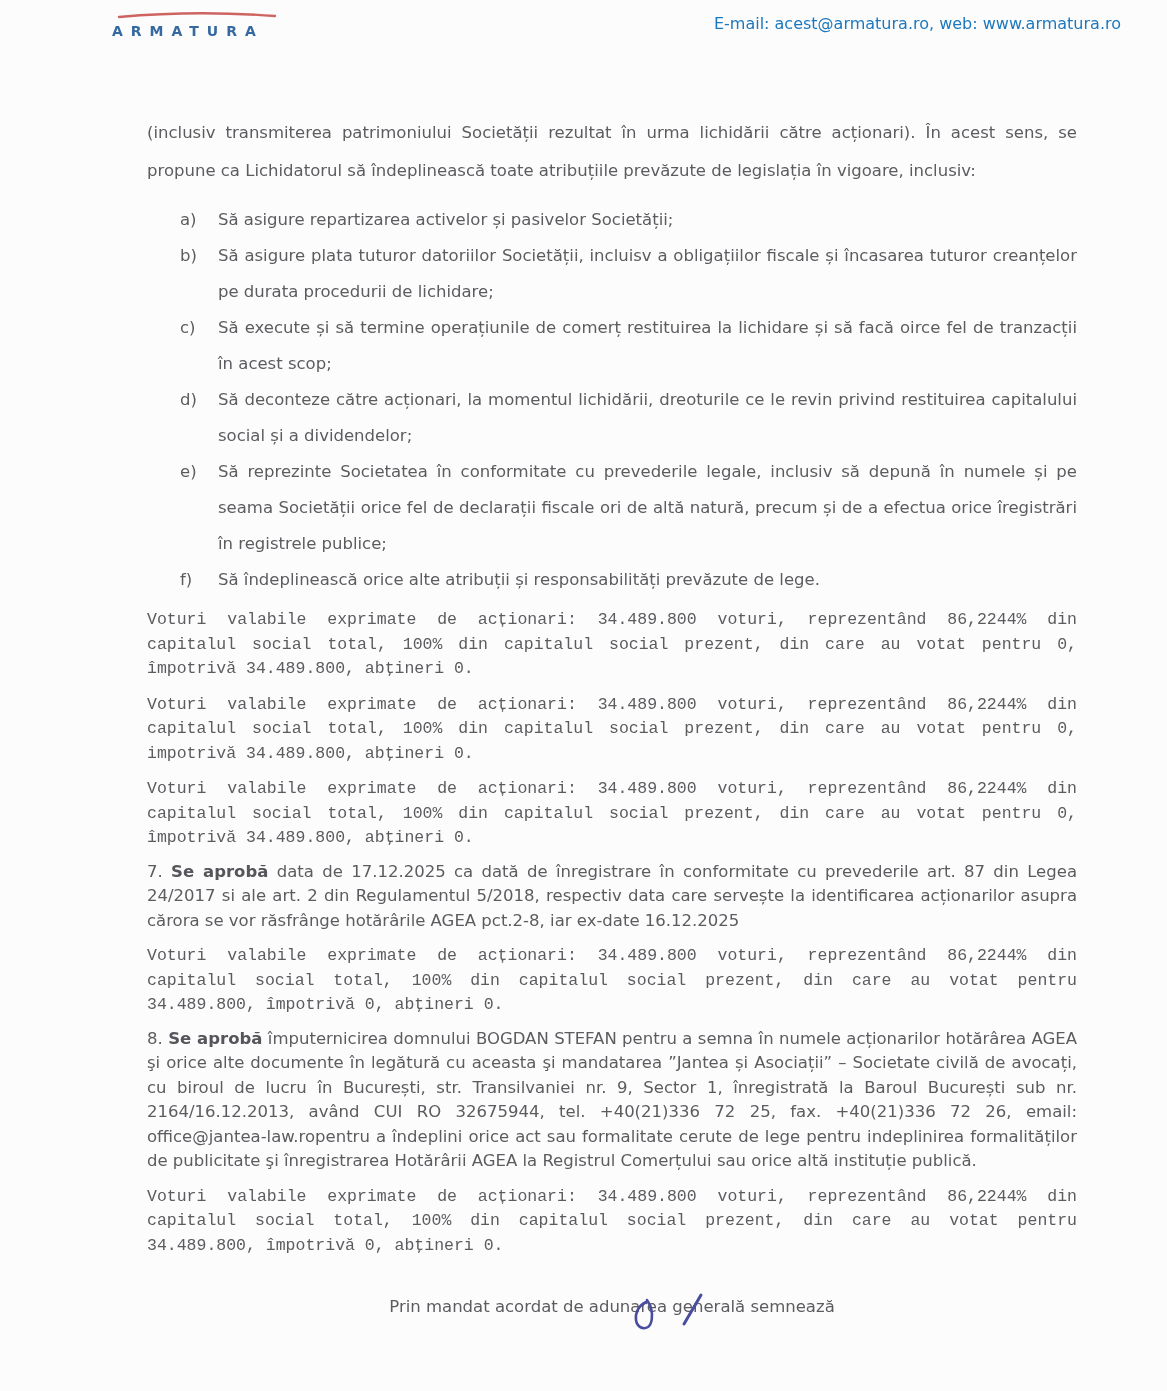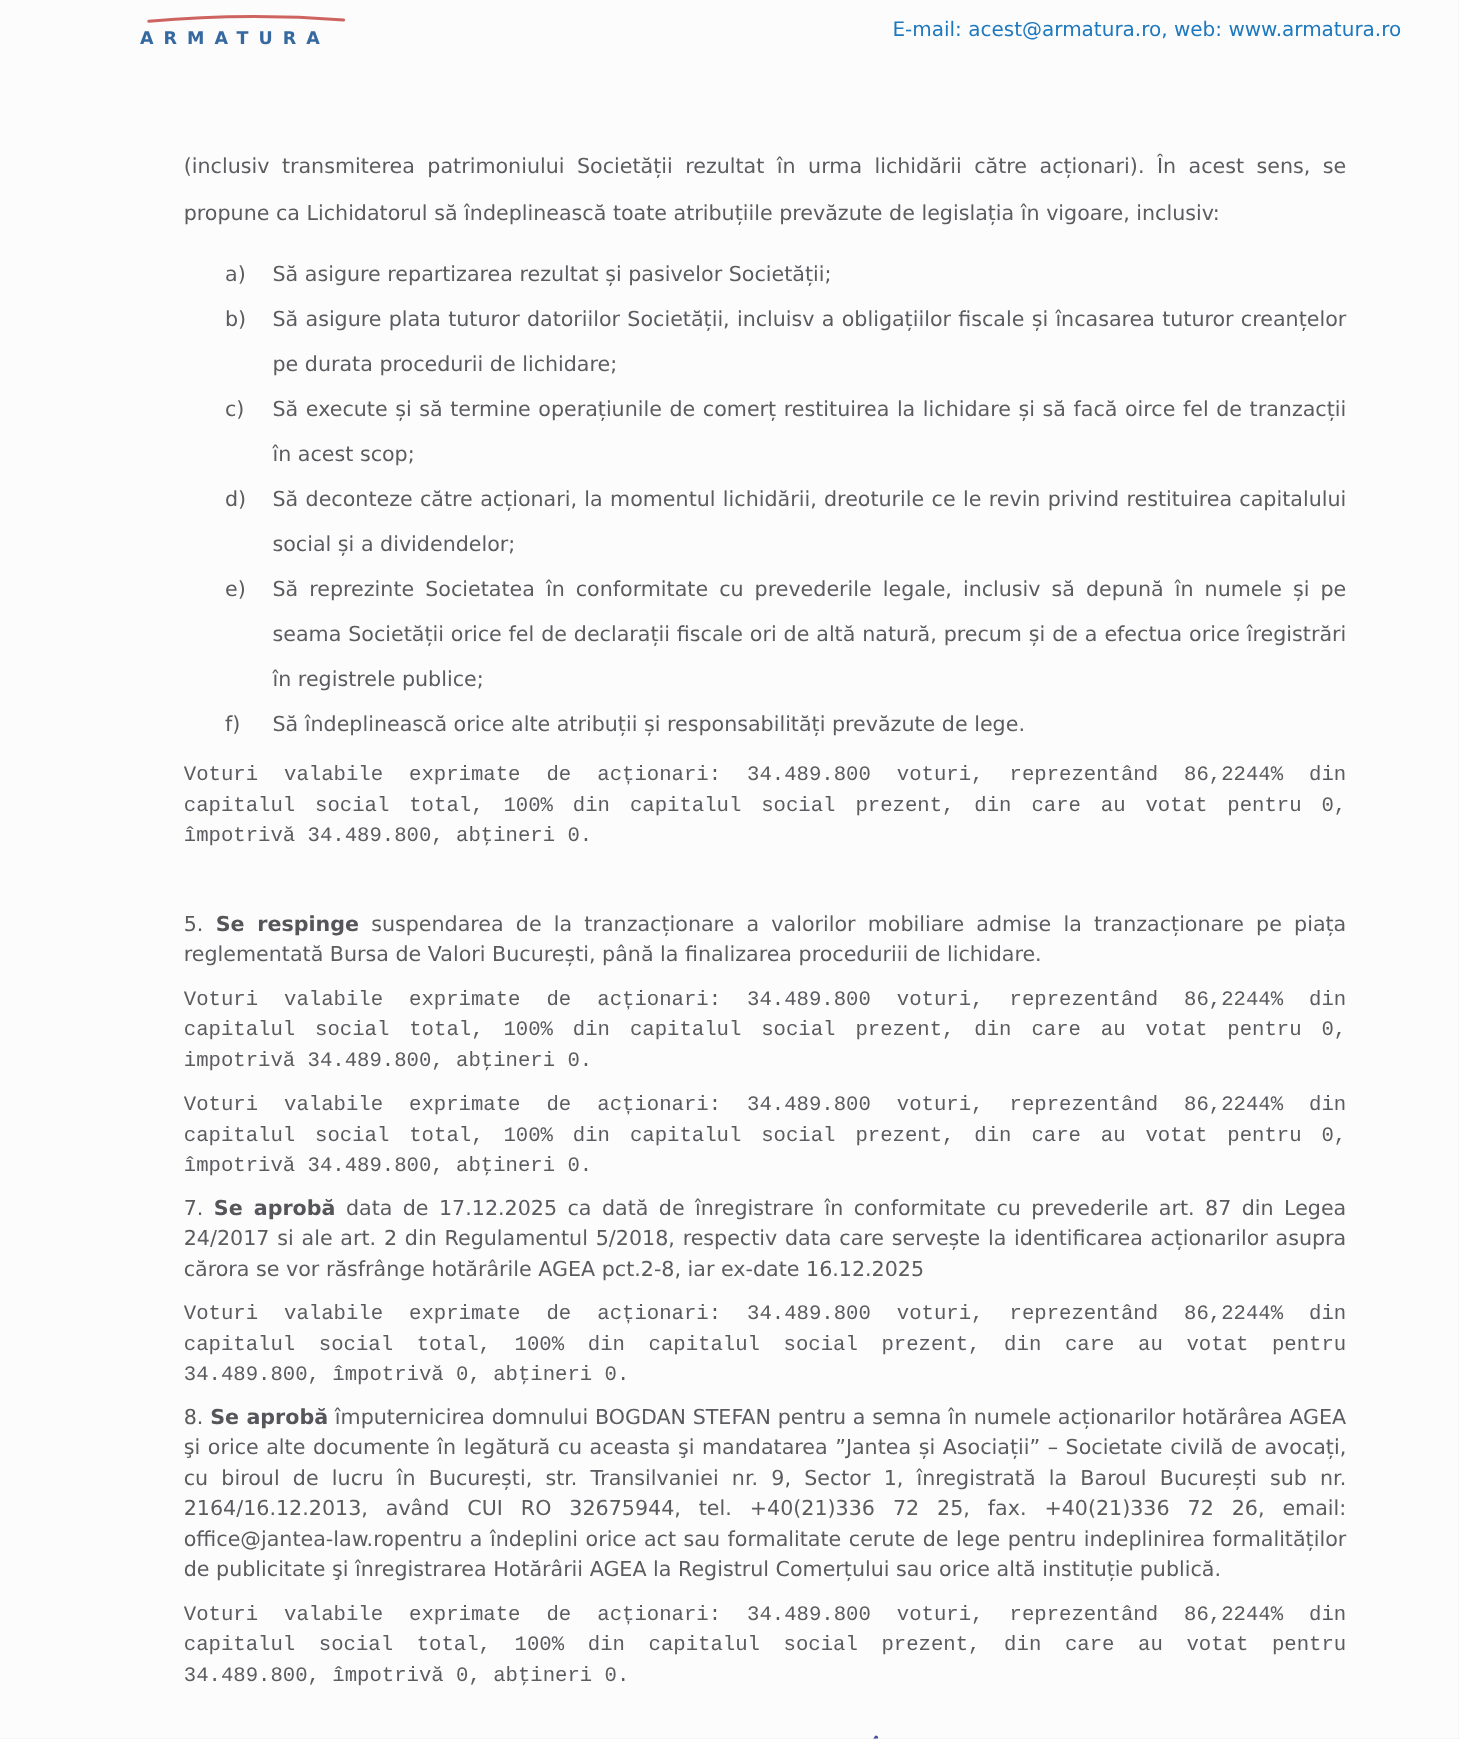--- a/index.html
+++ b/index.html
@@ -62,21 +62,21 @@
     <div class="contact">E-mail: acest@armatura.ro, web: www.armatura.ro</div>
   </div>
 
   <div class="content">
 
     <p class="intro">(inclusiv transmiterea patrimoniului Societății rezultat în urma lichidării către acționari). În acest sens, se propune ca Lichidatorul să îndeplinească toate atribuțiile prevăzute de legislația în vigoare, inclusiv:</p>
 
     <div class="list">
       <div class="li">
         <span class="lt">a)</span>
-        <span class="lx">Să asigure repartizarea rezultat și pasivelor Societății;</span>
+        <span class="lx">Să asigure repartizarea activelor și pasivelor Societății;</span>
       </div>
       <div class="li">
         <span class="lt">b)</span>
         <span class="lx">Să asigure plata tuturor datoriilor Societății, incluisv a obligațiilor fiscale și încasarea tuturor creanțelor pe durata procedurii de lichidare;</span>
       </div>
       <div class="li">
         <span class="lt">c)</span>
         <span class="lx">Să execute și să termine operațiunile de comerț restituirea la lichidare și să facă oirce fel de tranzacții în acest scop;</span>
       </div>
       <div class="li">
@@ -88,32 +88,32 @@
         <span class="lx">Să reprezinte Societatea în conformitate cu prevederile legale, inclusiv să depună în numele și pe seama Societății orice fel de declarații fiscale ori de altă natură, precum și de a efectua orice îregistrări în registrele publice;</span>
       </div>
       <div class="li">
         <span class="lt">f)</span>
         <span class="lx">Să îndeplinească orice alte atribuții și responsabilități prevăzute de lege.</span>
       </div>
     </div>
 
     <p class="votes first">Voturi valabile exprimate de acționari: 34.489.800 voturi, reprezentând 86,2244% din capitalul social total, 100% din capitalul social prezent, din care au votat pentru 0,  împotrivă 34.489.800, abţineri 0.</p>
 
-    <p class="sect gap-large"><span>5.</span> <b>Se respinge</b> <span>suspendarea de la tranzacționare a valorilor mobiliare admise la tranzacționare pe piața reglementată Bursa de Valori București, până la finalizarea proceduriii de lichidare.</span></p>
     <p class="votes">Voturi valabile exprimate de acționari: 34.489.800 voturi, reprezentând 86,2244% din capitalul social total, 100% din capitalul social prezent, din care au votat pentru 0, impotrivă 34.489.800, abţineri 0.</p>
 
     <p class="votes">Voturi valabile exprimate de acționari: 34.489.800 voturi, reprezentând 86,2244% din capitalul social total, 100% din capitalul social prezent, din care au votat pentru 0, împotrivă 34.489.800, abţineri 0.</p>
 
     <p class="sect"><span>7.</span> <b>Se aprobă</b> <span>data de 17.12.2025 ca dată de înregistrare în conformitate cu prevederile art.  87 din Legea 24/2017 si ale art. 2 din Regulamentul 5/2018, respectiv data care servește la identificarea acționarilor asupra cărora se vor răsfrânge hotărârile AGEA pct.2-8, iar ex-date 16.12.2025</span></p>
     <p class="votes">Voturi valabile exprimate de acționari: 34.489.800 voturi, reprezentând 86,2244% din capitalul social total, 100% din capitalul social prezent, din care au votat pentru 34.489.800, împotrivă 0, abţineri 0.</p>
 
     <p class="sect"><span>8.</span> <b>Se aprobă</b> <span>împuternicirea domnului BOGDAN STEFAN pentru a semna în numele acționarilor hotărârea AGEA şi orice alte documente în legătură cu aceasta şi mandatarea ”Jantea și Asociații” – Societate civilă de avocați, cu biroul de lucru în București, str. Transilvaniei nr. 9, Sector 1, înregistrată la Baroul București sub nr. 2164/16.12.2013, având CUI RO 32675944, tel. +40(21)336 72 25, fax. +40(21)336 72 26, email: office@jantea-law.ropentru a îndeplini orice act sau formalitate cerute de lege pentru indeplinirea formalităților de publicitate şi înregistrarea Hotărârii AGEA  la Registrul Comerțului sau orice altă instituție publică.</span></p>
     <p class="votes">Voturi valabile exprimate de acționari: 34.489.800 voturi, reprezentând 86,2244% din capitalul social total, 100% din capitalul social prezent, din care au votat pentru 34.489.800, împotrivă 0, abţineri 0.</p>
 
     <div class="footer">
+      <span>Prin mandat acordat de adunarea generală semnează</span>
       <svg class="sig" viewBox="0 0 96 52" width="96" height="52">
         <path d="M14,12 C7,15 3,23 4,30 C5,37 11,40 16,37 C20,34 21,26 19,18 C18,14 16,12 15,10" fill="none" stroke="#4a4d9f" stroke-width="2.6" stroke-linecap="round"></path>
         <path d="M52,34 L69,5" fill="none" stroke="#4a4d9f" stroke-width="3" stroke-linecap="round"></path>
       </svg>
     </div>
 
   </div>
 </div>
 
 </body></html>

